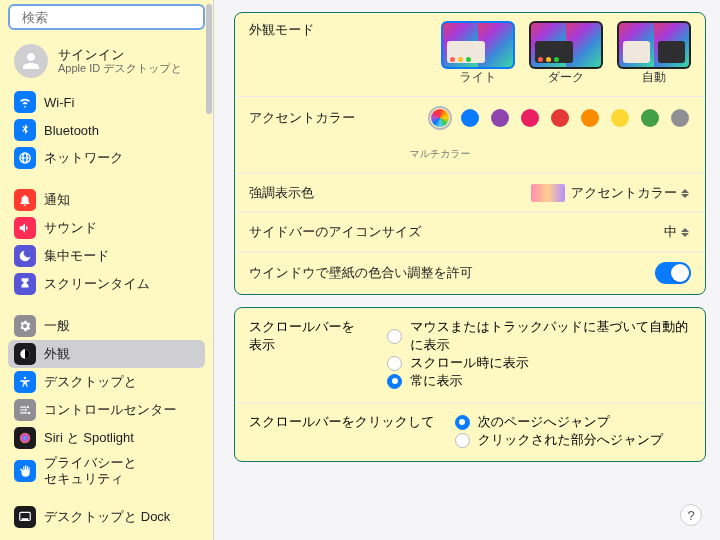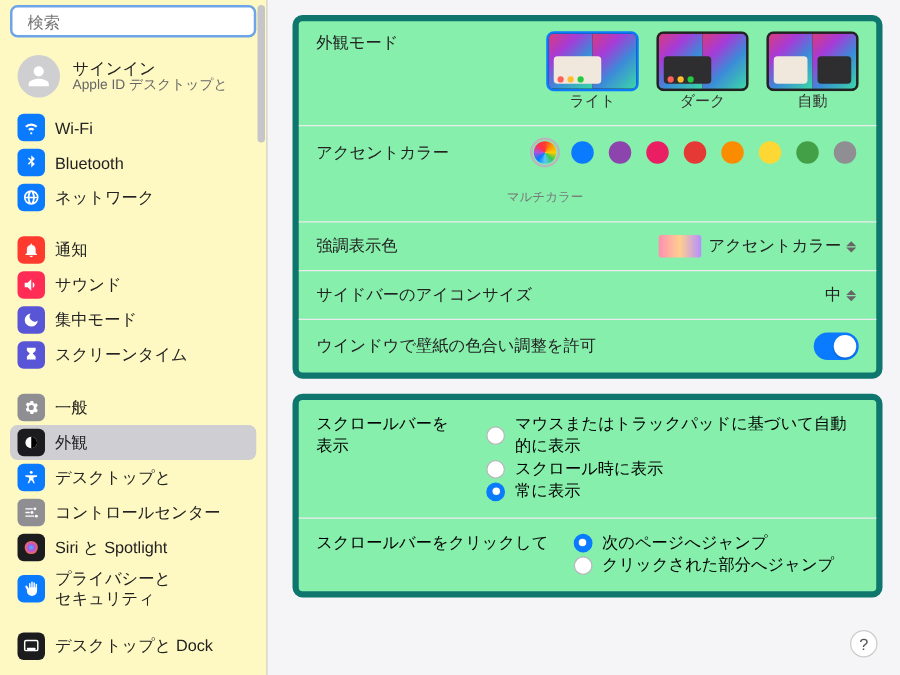--- a/index.html
+++ b/index.html
@@ -15,21 +15,21 @@
   .account-txt { display: flex; flex-direction: column; line-height: 1.2; }
   .account-title { font-size: 13px; color: #222; }
   .account-sub { font-size: 11px; color: #666; }
   .list { flex: 1; overflow-y: auto; padding: 0 8px; }
   .group-gap { height: 14px; }
   .item { display: flex; align-items: center; gap: 8px; padding: 3px 6px; border-radius: 6px; font-size: 13px; color: #222; cursor: default; min-height: 26px; }
   .item.selected { background: #cfcfd3; }
   .item .ico { width: 22px; height: 22px; border-radius: 5px; display: flex; align-items: center; justify-content: center; flex-shrink: 0; }
   .item .ico svg { width: 14px; height: 14px; fill: #fff; }
   .content { flex: 1; height: 100%; overflow-y: auto; background: #f5f5f7; padding: 6px 0 20px 0; }
-  .section { background: #86efac; border: 5px solid #0f766e; border-radius: 8px; margin: 6px 14px 12px 20px; }
+  .section { background: #fef9c3; border: 1px solid #0f766e; border-radius: 8px; margin: 6px 14px 12px 20px; }
   .row { display: flex; align-items: center; padding: 10px 14px; font-size: 13px; color: #222; border-top: 1px solid #eceCee; }
   .row:first-child { border-top: none; }
   .row .label { flex-shrink: 0; }
   .row .spacer { flex: 1; }
   .mode-row { align-items: flex-start; gap: 18px; padding-top: 8px; }
   .modes { display: flex; gap: 14px; margin-left: auto; }
   .mode { display: flex; flex-direction: column; align-items: center; gap: 0; font-size: 12px; color: #333; text-align: center; }
   .thumb { width: 74px; height: 48px; border-radius: 6px; border: 2px solid transparent; position: relative; overflow: hidden; background: #222; }
   .thumb.sel { border-color: #0a7aff; }
   .thumb .half { position: absolute; top: 0; bottom: 0; }

